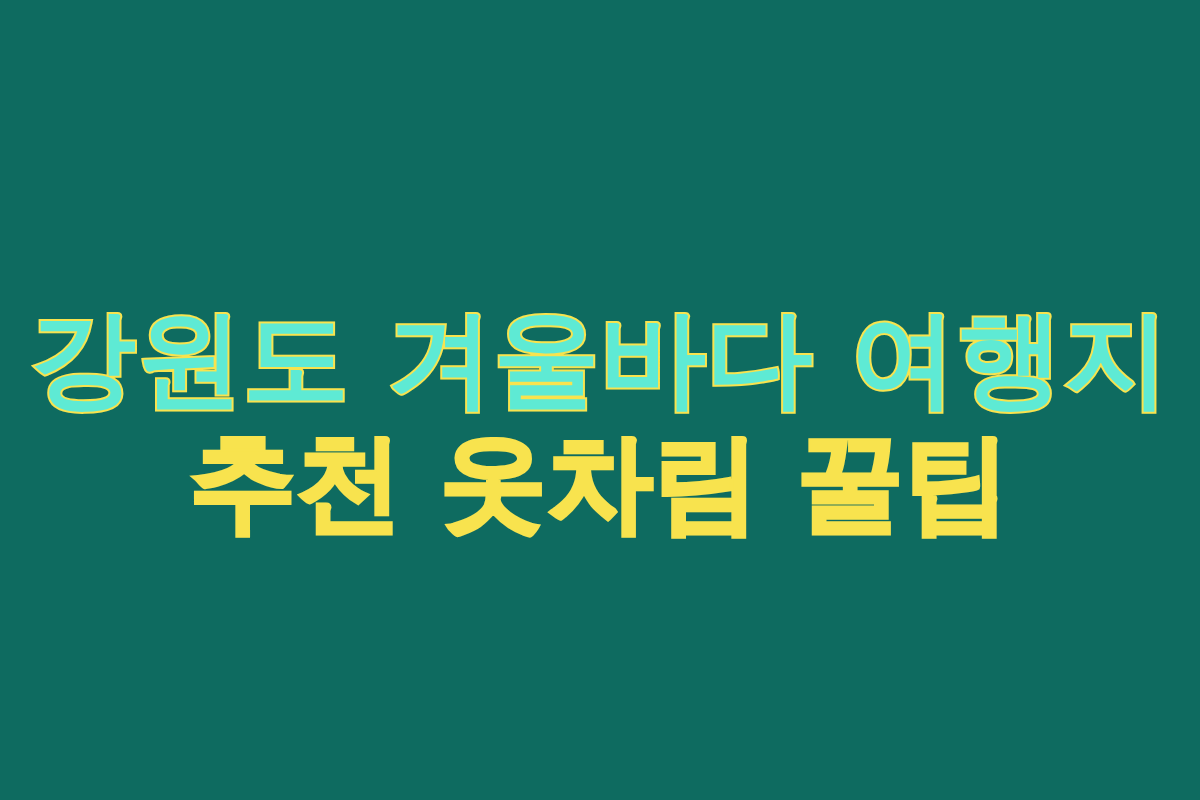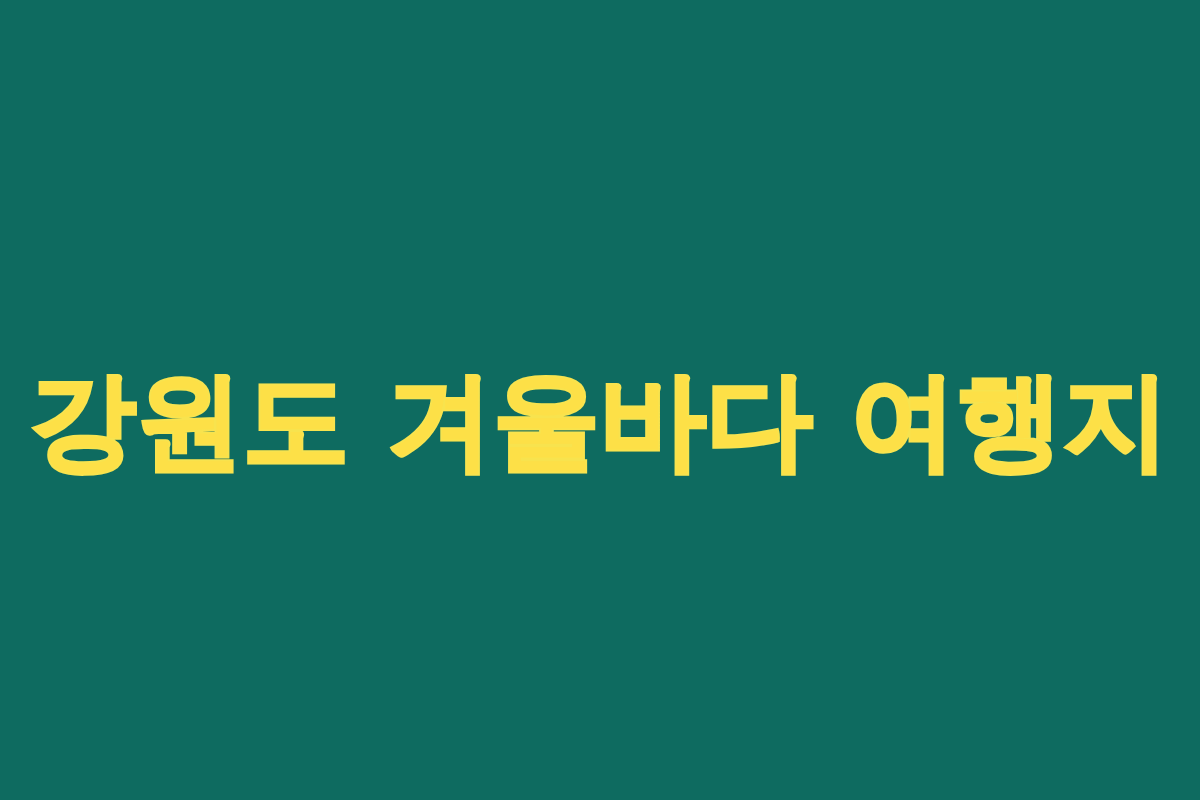--- a/index.html
+++ b/index.html
@@ -65,18 +65,19 @@
     font-size: 106px;
   }
 </style>
 </head>
 <body>
 
 <div class="banner" style="background-color: rgb(14, 107, 96);">
 
   <div class="headline">
 
-    <span class="headline-line headline-line--primary" style="color: #fde047; -webkit-text-stroke: 4px rgb(248, 227, 78);">강원도 겨울바다 여행지</span>
+    <span class="headline-line headline-line--primary" style="color: #5eead4; -webkit-text-stroke: 4px rgb(248, 227, 78);">강원도 겨울바다 여행지</span>
 
+    <span class="headline-line headline-line--secondary" style="color: rgb(248, 227, 78); -webkit-text-stroke: 4px rgb(248, 227, 78);">추천 옷차림 꿀팁</span>
 
   </div>
 
 </div>
 
 </body></html>

